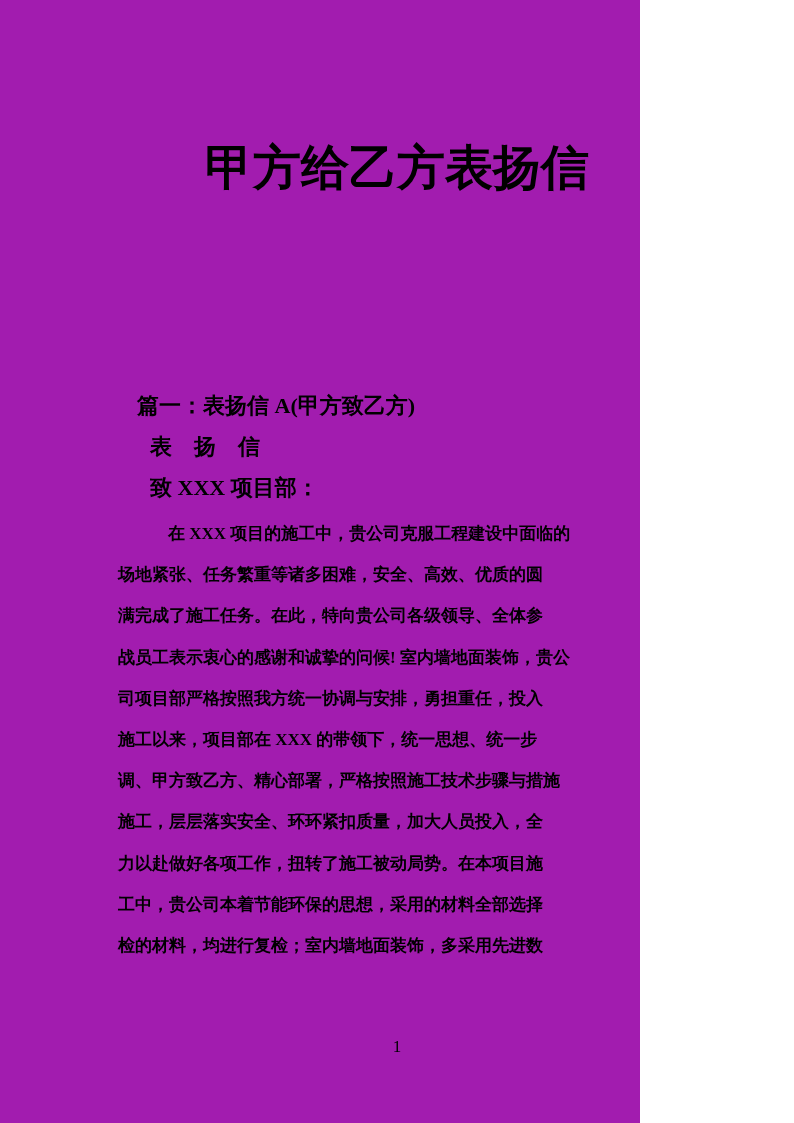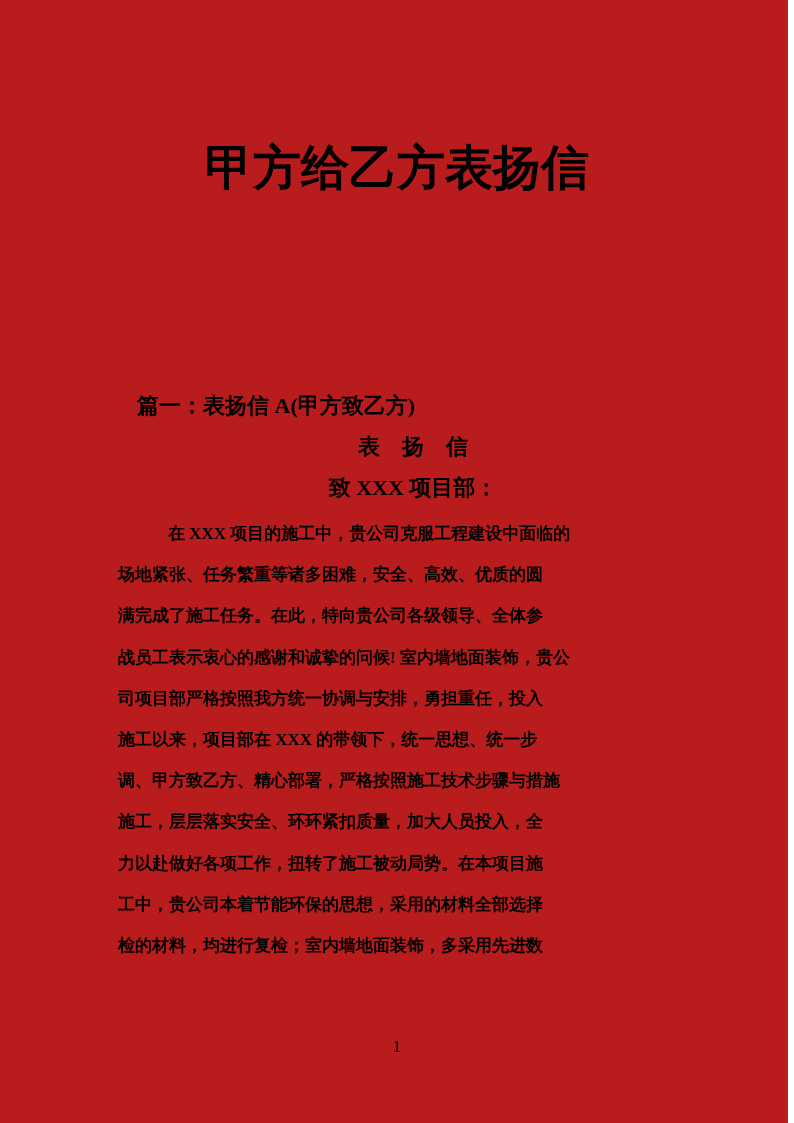--- a/index.html
+++ b/index.html
@@ -2,23 +2,23 @@
 <html><head>
 <meta charset="utf-8">
 <style>
   html, body {
     margin: 0;
     padding: 0;
     background: #ffffff;
   }
   .page {
     position: relative;
-    width: 788px;
+    width: 640px;
     height: 1123px;
-    background: #b91c1c;
+    background: #a21caf;
     color: #000000;
     font-family: "Liberation Serif", "DejaVu Serif", serif;
     overflow: hidden;
   }
   .doc-title {
     position: absolute;
     top: 139px;
     left: 0;
     width: 794px;
     text-align: center;
@@ -40,21 +40,20 @@
     font-weight: 700;
     line-height: 41px;
     white-space: nowrap;
   }
   .heading-section {
     padding-left: 19px;
   }
   .heading-letter,
   .heading-salutation {
     padding-left: 32px;
-    text-align: center;
   }
   .body-paragraph {
     margin-top: 5px;
   }
   .body-line {
     font-size: 17px;
     font-weight: 700;
     line-height: 41.2px;
     white-space: nowrap;
   }

